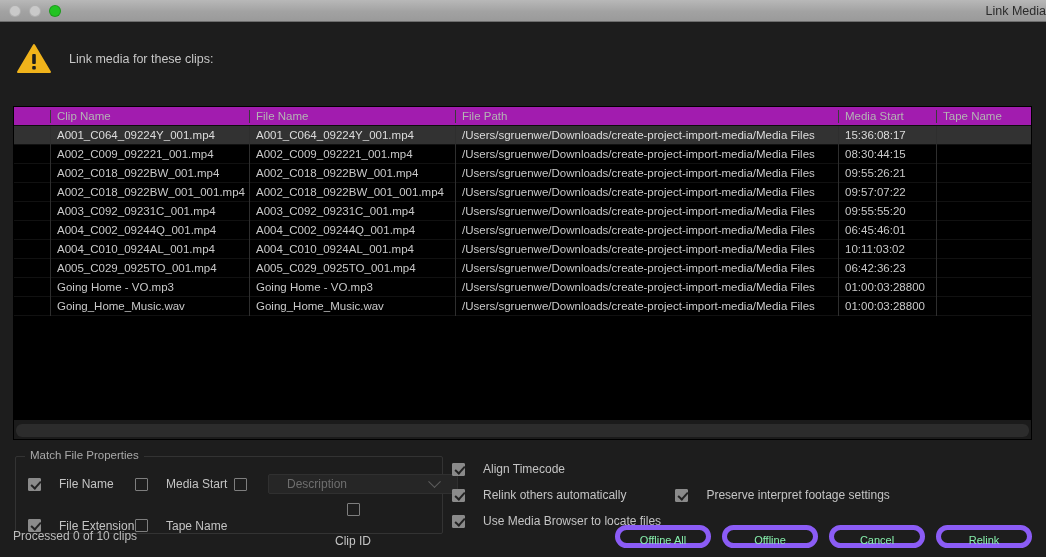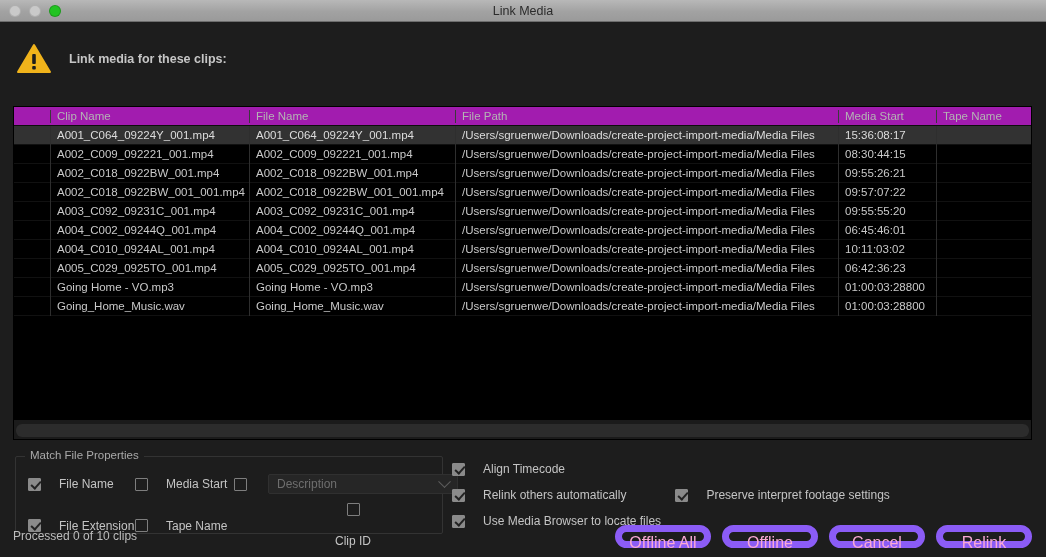--- a/index.html
+++ b/index.html
@@ -30,40 +30,39 @@
   .light {
     width: 12px; height: 12px;
     border-radius: 50%;
     background: #c9c9c9;
     border: 1px solid rgba(0,0,0,0.12);
   }
   .light.green { background: #22c322; border-color: rgba(0,0,0,0.2); }
   .titlebar-title {
     position: absolute;
     left: 0; right: 0;
-    text-align: center;
+    text-align: right;
     font-size: 12.5px;
     color: #2b2b2b;
     pointer-events: none;
   }
 
   
   .dialog {
     height: 535px;
     background: #1d1d1d;
     position: relative;
   }
 
   
   .header {
     display: flex;
     align-items: center;
     padding: 13px 0 0 17px;
     height: 60px;
-    font-weight: bold;
   }
   .warn-icon { width: 34px; height: 31px; flex: 0 0 auto; }
   .header-text {
     margin-left: 18px;
     font-size: 12.5px;
     color: #c6c6c6;
   }
 
   
   .table-wrap {
@@ -219,21 +218,21 @@
   }
 
   .desc-select {
     display: flex;
     align-items: center;
     width: 190px;
     height: 20px;
     background: #262626;
     border: 1px solid #303030;
     border-radius: 2px;
-    padding: 0 8px;
+    padding: 0 18px;
     margin-left: 3px;
     justify-content: space-between;
   }
   .desc-select .lbl { font-size: 12px; color: #6e6e6e; }
   .desc-select .chev {
     width: 9px; height: 9px;
     border: solid #5d5d5d;
     border-width: 0 0 1.5px 1.5px;
     transform: rotate(-45deg) translate(2px, -2px);
   }
@@ -265,25 +264,25 @@
   }
   .btns {
     position: absolute;
     right: 14px;
     display: flex;
     gap: 11px;
   }
   .btn {
     width: 96px;
     height: 23px;
-    border: 7px solid #8b5cf6;
+    border: 5px solid #8b5cf6;
     border-radius: 12px;
     background: #1d1d1d;
-    color: #f9a8d4;
-    font-size: 16px;
+    color: #86efac;
+    font-size: 11px;
     font-family: "Liberation Sans", sans-serif;
     cursor: pointer;
     line-height: 21px;
     text-align: center;
   }
 </style>
 </head>
 <body>
 
 <div class="titlebar">

